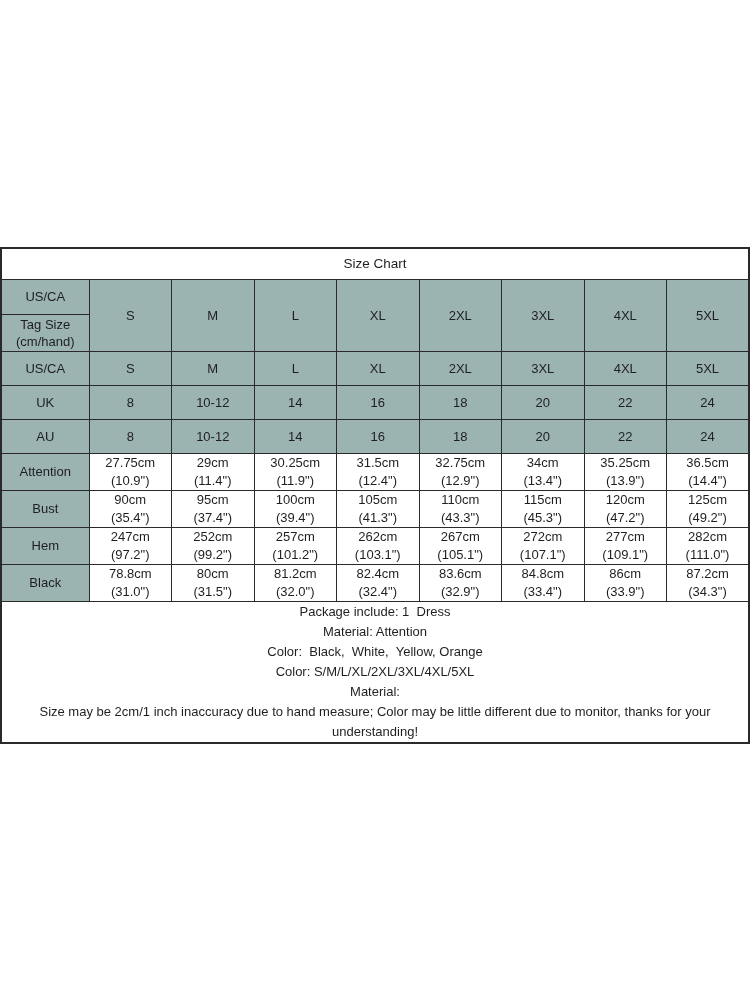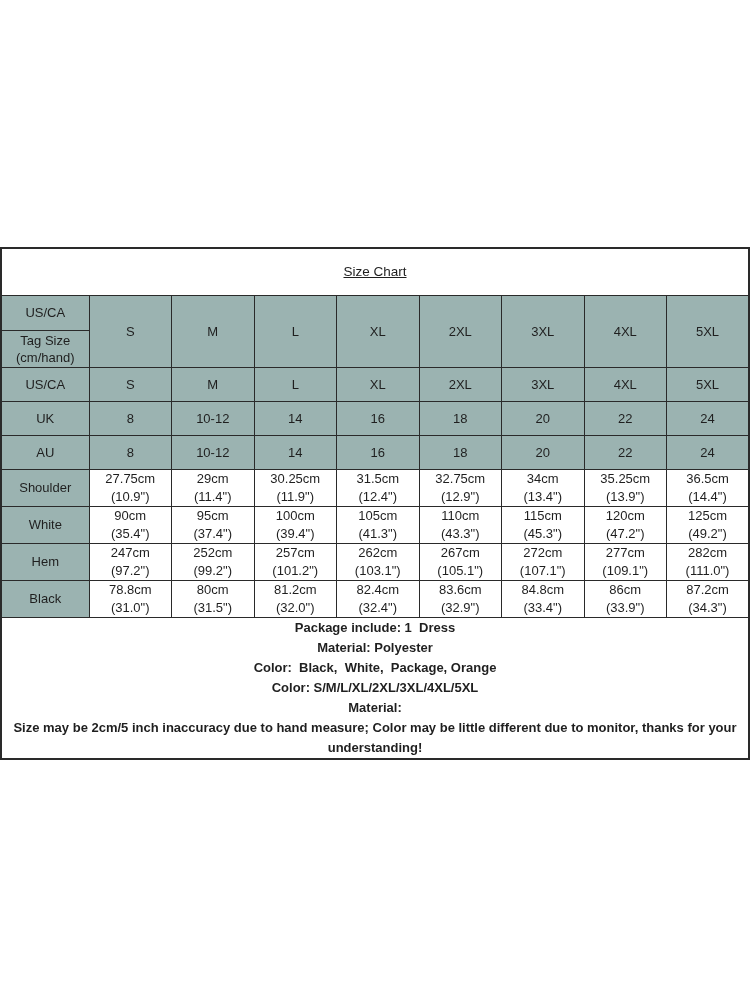--- a/index.html
+++ b/index.html
@@ -27,37 +27,35 @@
   }
   table.size-table td{
     border:1px solid var(--border-color);
     text-align:center;
     vertical-align:middle;
     padding:0;
     color:var(--text-color);
   }
   td.title-cell{
     background:var(--white-bg);
-    height:47px;
+    height:31px;
     font-size:13.5px;
-    text-decoration:underline;
   }
   td.hdr{background:var(--header-bg);}
   td.corner-top{height:35px;}
   td.corner-bottom{height:37px;line-height:17px;}
   td.plain{height:34px;}
   td.rowlabel{background:var(--header-bg);}
   td.mcell{background:var(--white-bg);height:36px;line-height:18px;}
   td.mcell div{line-height:18px;}
   td.notes-cell{
     background:var(--white-bg);
     text-align:left;
     vertical-align:top;
     padding:4px 6px 5px 6px;
-    font-weight:bold;
   }
   .note-line{
     line-height:20px;
     font-size:13px;
     white-space:pre-wrap;
   }
 </style>
 </head>
 <body>
 
@@ -124,21 +122,21 @@
           <td class="hdr plain">8</td>
           <td class="hdr plain">10-12</td>
           <td class="hdr plain">14</td>
           <td class="hdr plain">16</td>
           <td class="hdr plain">18</td>
           <td class="hdr plain">20</td>
           <td class="hdr plain">22</td>
           <td class="hdr plain">24</td>
         </tr>
         <tr>
-          <td class="hdr rowlabel mrow">Shoulder</td>
+          <td class="hdr rowlabel mrow">Attention</td>
           <td class="mcell">
             <div>27.75cm</div>
             <div>(10.9")</div>
           </td>
           <td class="mcell">
             <div>29cm</div>
             <div>(11.4")</div>
           </td>
           <td class="mcell">
             <div>30.25cm</div>
@@ -159,21 +157,21 @@
           <td class="mcell">
             <div>35.25cm</div>
             <div>(13.9")</div>
           </td>
           <td class="mcell">
             <div>36.5cm</div>
             <div>(14.4")</div>
           </td>
         </tr>
         <tr>
-          <td class="hdr rowlabel mrow">White</td>
+          <td class="hdr rowlabel mrow">Bust</td>
           <td class="mcell">
             <div>90cm</div>
             <div>(35.4")</div>
           </td>
           <td class="mcell">
             <div>95cm</div>
             <div>(37.4")</div>
           </td>
           <td class="mcell">
             <div>100cm</div>
@@ -269,23 +267,23 @@
             <div>87.2cm</div>
             <div>(34.3")</div>
           </td>
         </tr>
       </tbody>
     <tbody>
       <tr>
         <td colspan="9" class="notes-cell">
           <div id="notes">
               <div class="note-line">Package include: 1  Dress</div>
-              <div class="note-line">Material: Polyester</div>
-              <div class="note-line">Color:  Black,  White,  Package, Orange</div>
+              <div class="note-line">Material: Attention</div>
+              <div class="note-line">Color:  Black,  White,  Yellow, Orange</div>
               <div class="note-line">Color: S/M/L/XL/2XL/3XL/4XL/5XL</div>
               <div class="note-line">Material:</div>
-              <div class="note-line">Size may be 2cm/5 inch inaccuracy due to hand measure; Color may be little different due to monitor, thanks for your understanding!</div>
+              <div class="note-line">Size may be 2cm/1 inch inaccuracy due to hand measure; Color may be little different due to monitor, thanks for your understanding!</div>
             </div>
         </td>
       </tr>
     </tbody>
   </table>
 </div>
 
 </body></html>

